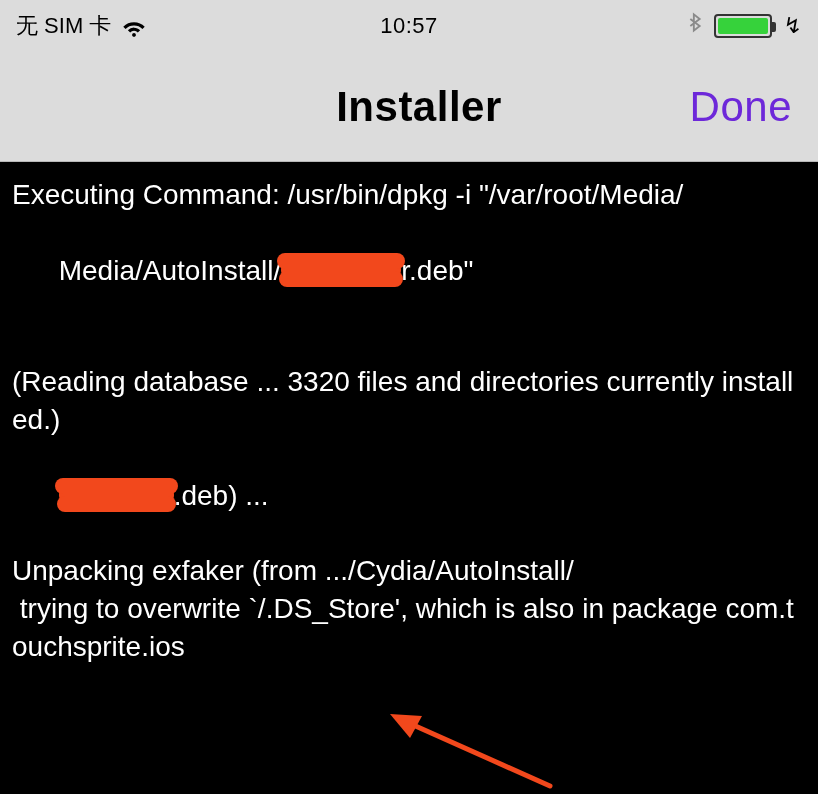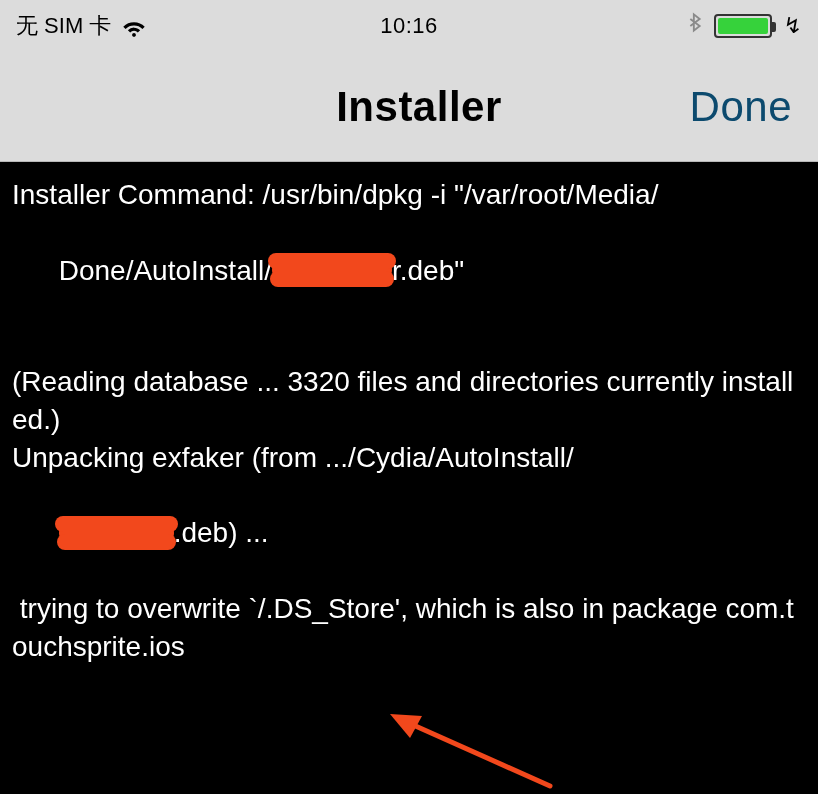--- a/index.html
+++ b/index.html
@@ -75,21 +75,21 @@
       font-size: 42px;
       font-weight: 600;
       color: #000;
       letter-spacing: 0.5px;
     }
     .nav-done {
       position: absolute;
       right: 26px;
       font-size: 42px;
       font-weight: 500;
-      color: #0c4a6e;
+      color: #6d28d9;
       letter-spacing: 0.5px;
     }
 
     
     .terminal {
       background: #000;
       color: #fff;
       font-family: "Helvetica Neue", Arial, sans-serif;
       font-size: 28px;
       line-height: 1.35;
@@ -138,50 +138,50 @@
 
   <div class="status-bar">
     <div class="status-left">
       <span>无 SIM 卡</span>
       <span class="wifi-icon">
         <svg viewBox="0 0 24 24">
             <path fill="#000" d="M12 18.5c.97 0 1.75.78 1.75 1.75S12.97 22 12 22s-1.75-.78-1.75-1.75.78-1.75 1.75-1.75zm0-5c2.2 0 4.2.9 5.66 2.34l-2.12 2.12A5 5 0 0 0 12 16.5a5 5 0 0 0-3.54 1.46l-2.12-2.12A8 8 0 0 1 12 13.5zm0-5c3.87 0 7.37 1.57 9.9 4.1l-2.12 2.12A11 11 0 0 0 12 11.5a11 11 0 0 0-7.78 3.22L2.1 12.6A14 14 0 0 1 12 8.5z"></path>
           </svg>
       </span>
     </div>
-    <div class="status-center">10:16</div>
+    <div class="status-center">10:57</div>
     <div class="status-right">
       <span class="bt-icon">
         <svg viewBox="0 0 14 24">
             <path fill="none" stroke="#8a8a8a" stroke-width="1.6" d="M3 6l8 6-5 4V2l5 4-8 6"></path>
           </svg>
       </span>
       <span class="battery">
           <span class="fill"></span>
         </span>
       <span class="bolt">↯</span>
     </div>
   </div>
 
   <div class="nav-bar">
     <div class="nav-title">Installer</div>
     <div class="nav-done">Done</div>
   </div>
 
   <div class="terminal">
-    <div class="line">Installer Command: /usr/bin/dpkg -i "/var/root/Media/</div>
+    <div class="line">Executing Command: /usr/bin/dpkg -i "/var/root/Media/</div>
     <div class="line">
-      <span>Done/AutoInstall/</span><span class="redact r1"></span><span>r.deb"</span>
+      <span>Media/AutoInstall/</span><span class="redact r1"></span><span>r.deb"</span>
     </div>
     <div class="spacer"></div>
     <div class="line">(Reading database ... 3320 files and directories currently installed.)</div>
-    <div class="line">Unpacking exfaker (from .../Cydia/AutoInstall/</div>
     <div class="line">
       <span></span><span class="redact r2"></span><span>.deb) ...</span>
     </div>
+    <div class="line">Unpacking exfaker (from .../Cydia/AutoInstall/</div>
     <div class="line"> trying to overwrite `/.DS_Store', which is also in package com.touchsprite.ios</div>
 
     <div class="arrow-wrap" style="left:370px; top:544px;">
       <svg width="200" height="100" viewBox="0 0 200 100">
         <defs></defs>
         <line x1="180" y1="80" x2="32" y2="14" stroke="#f2481c" stroke-width="5" stroke-linecap="round"></line>
         <polygon points="20,8 52,10 40,32" fill="#f2481c"></polygon>
       </svg>
     </div>
   </div>

